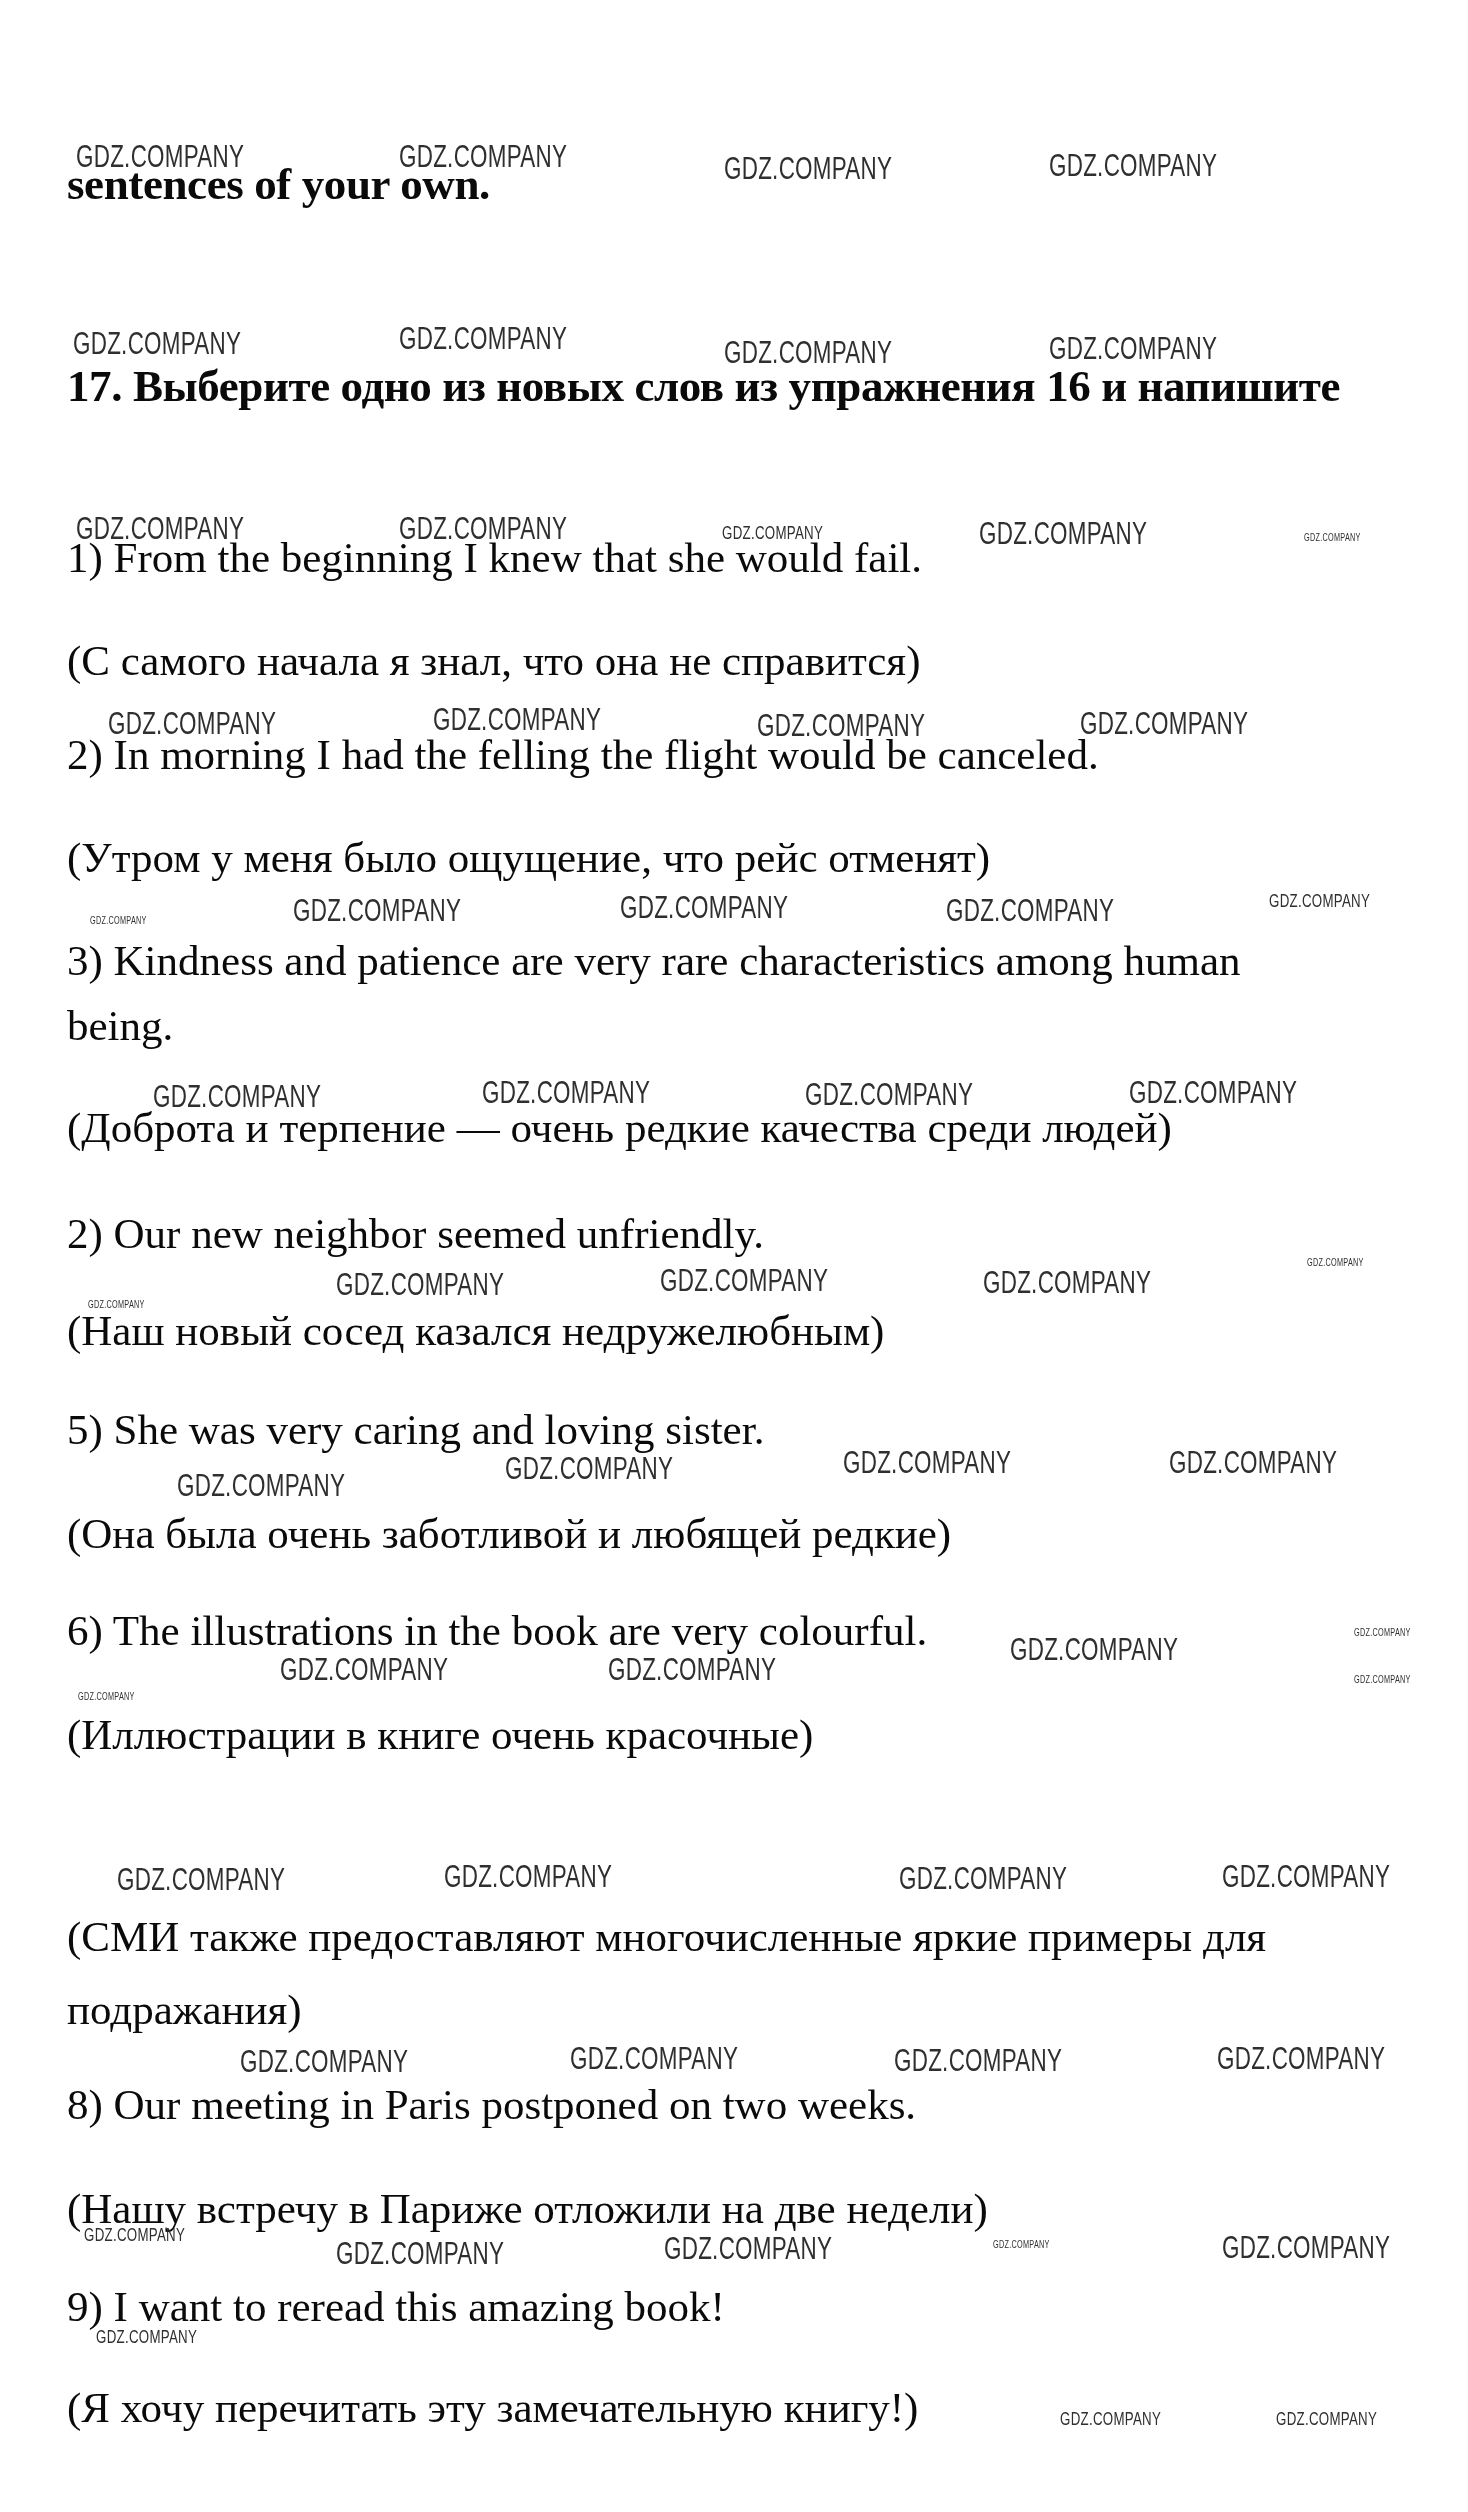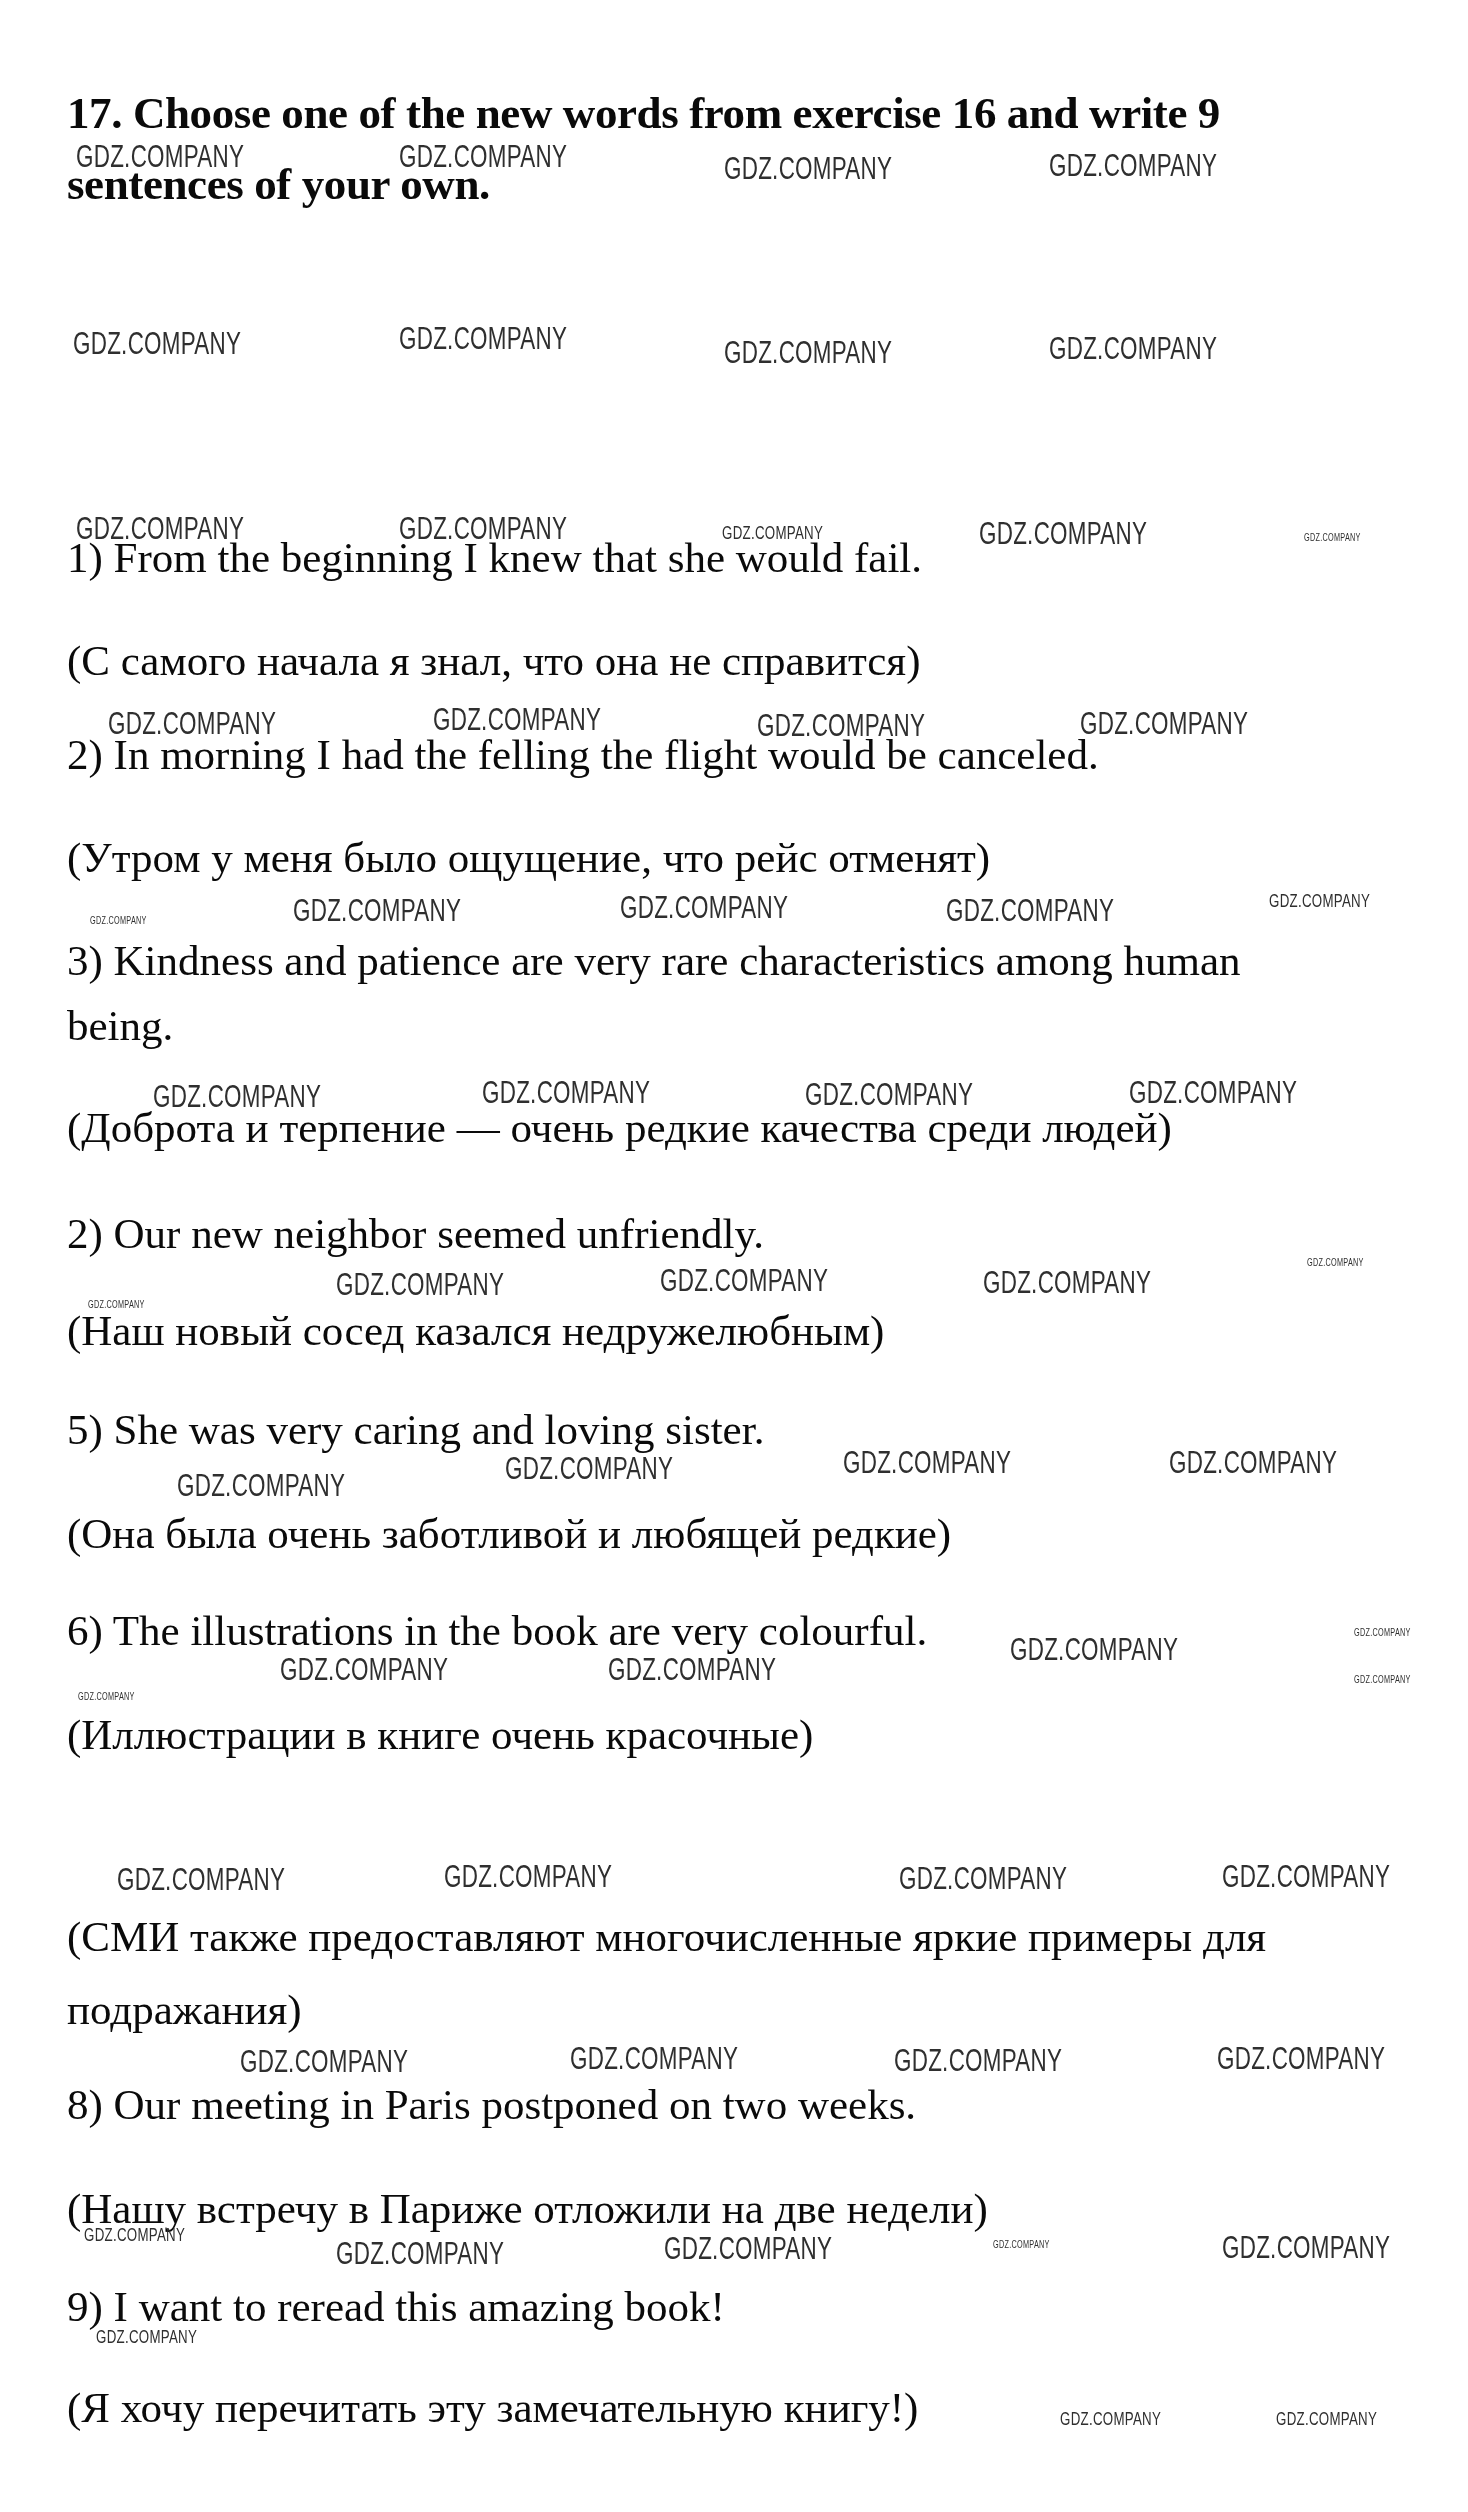--- a/index.html
+++ b/index.html
@@ -49,23 +49,23 @@
   }
   .wm-n{font-size:32px;}
   .wm-s{font-size:19px;}
   .wm-t{font-size:10.4px;}
 </style>
 </head>
 <body style="background: rgb(255, 255, 255);">
 
 <div class="page">
 
-  <div class="line bold" style="top:88px">17. Choose one of the new words from exercise 16 and write 9</div>
   <div class="line bold" style="top:159px">sentences of your own.</div>
 
+  <div class="line bold" style="top:361px">17. Выберите одно из новых слов из упражнения 16 и напишите</div>
 
   <div class="line" style="top:534px">1) From the beginning I knew that she would fail.</div>
   <div class="line" style="top:637px">(С самого начала я знал, что она не справится)</div>
 
   <div class="line" style="top:731px">2) In morning I had the felling the flight would be canceled.</div>
   <div class="line" style="top:834px">(Утром у меня было ощущение, что рейс отменят)</div>
 
   <div class="line" style="top:937px">3) Kindness and patience are very rare characteristics among human</div>
   <div class="line" style="top:1002px">being.</div>
   <div class="line" style="top:1104px">(Доброта и терпение — очень редкие качества среди людей)</div>

